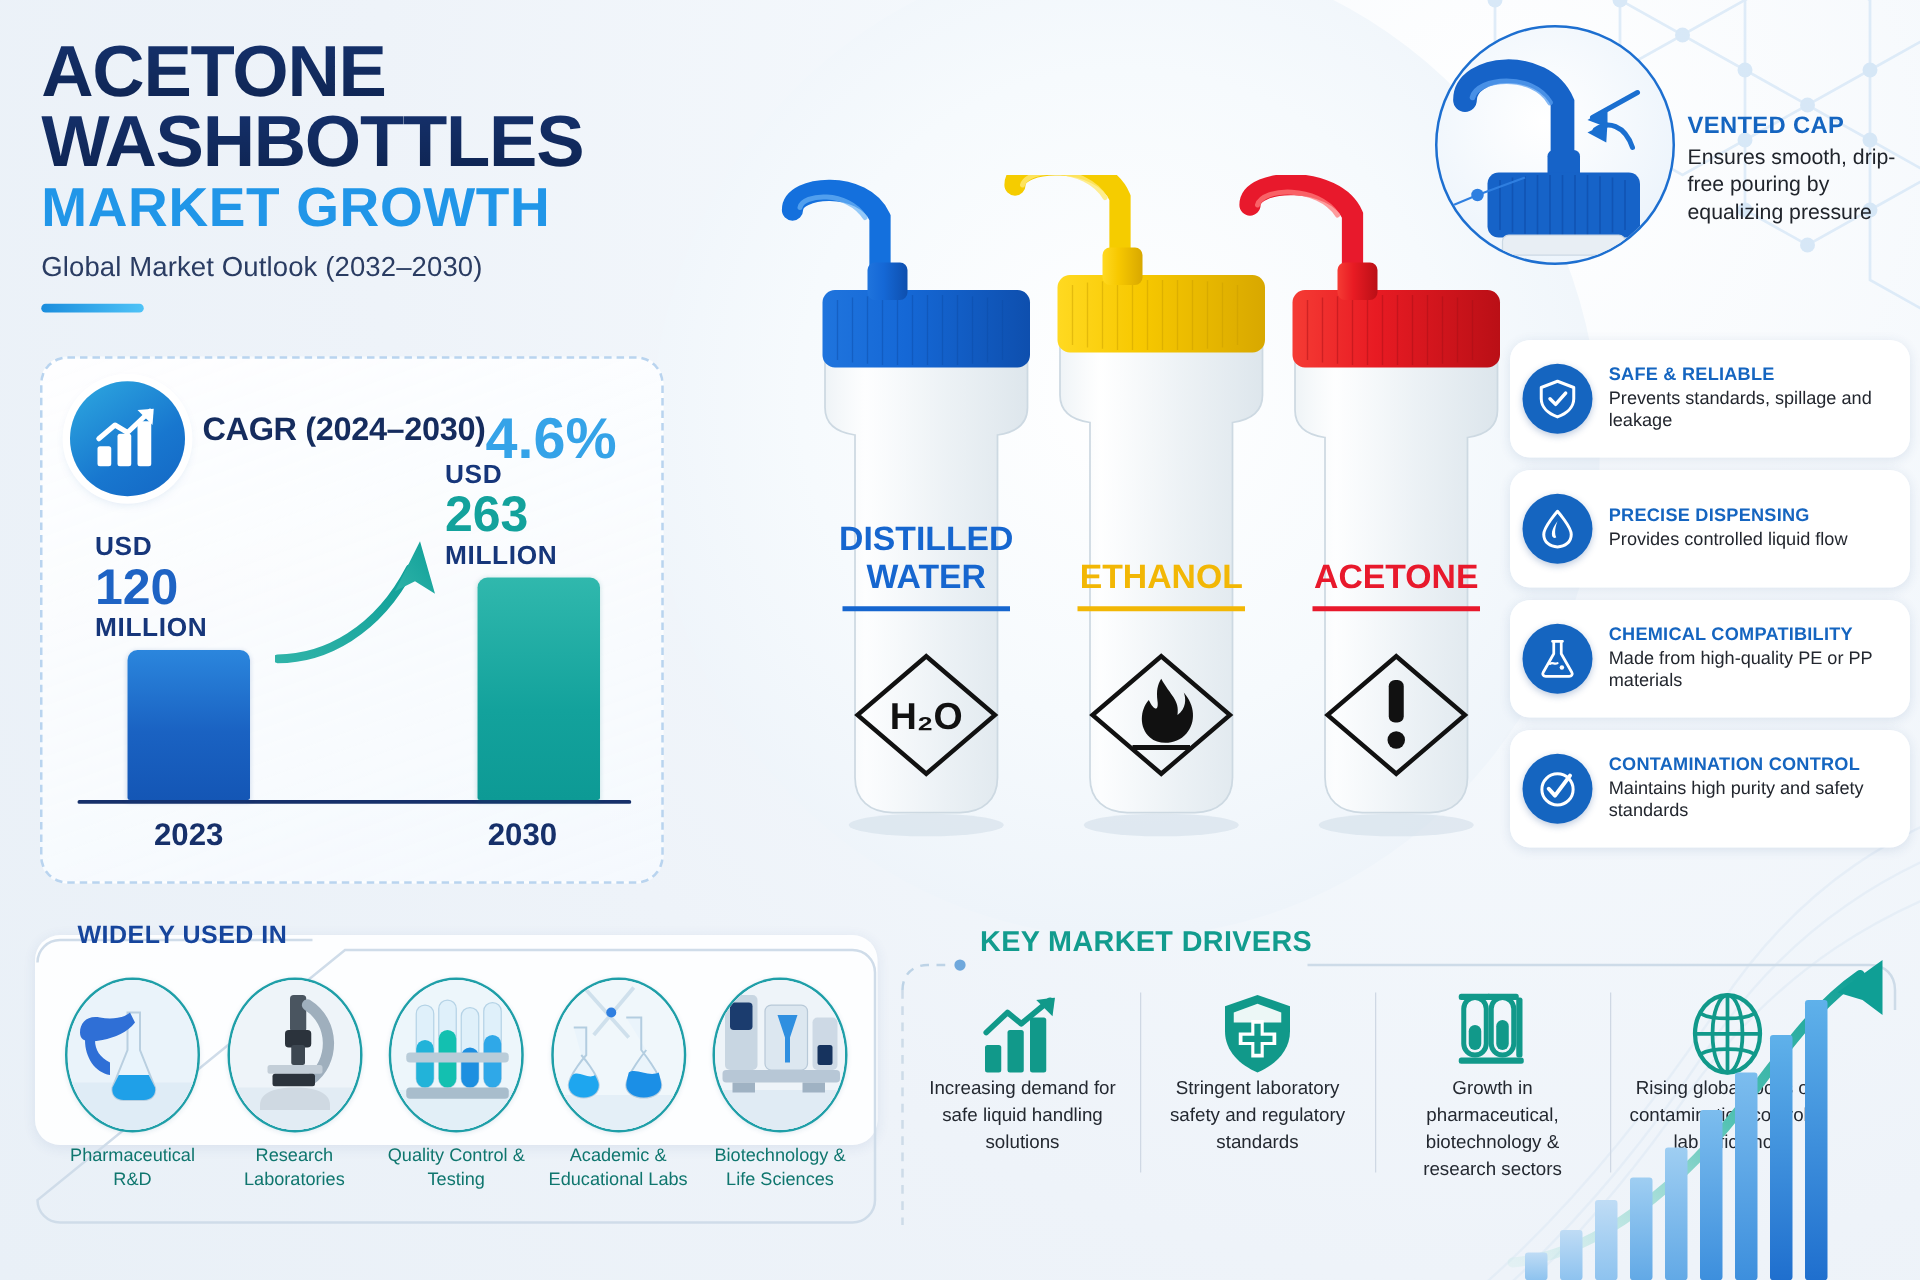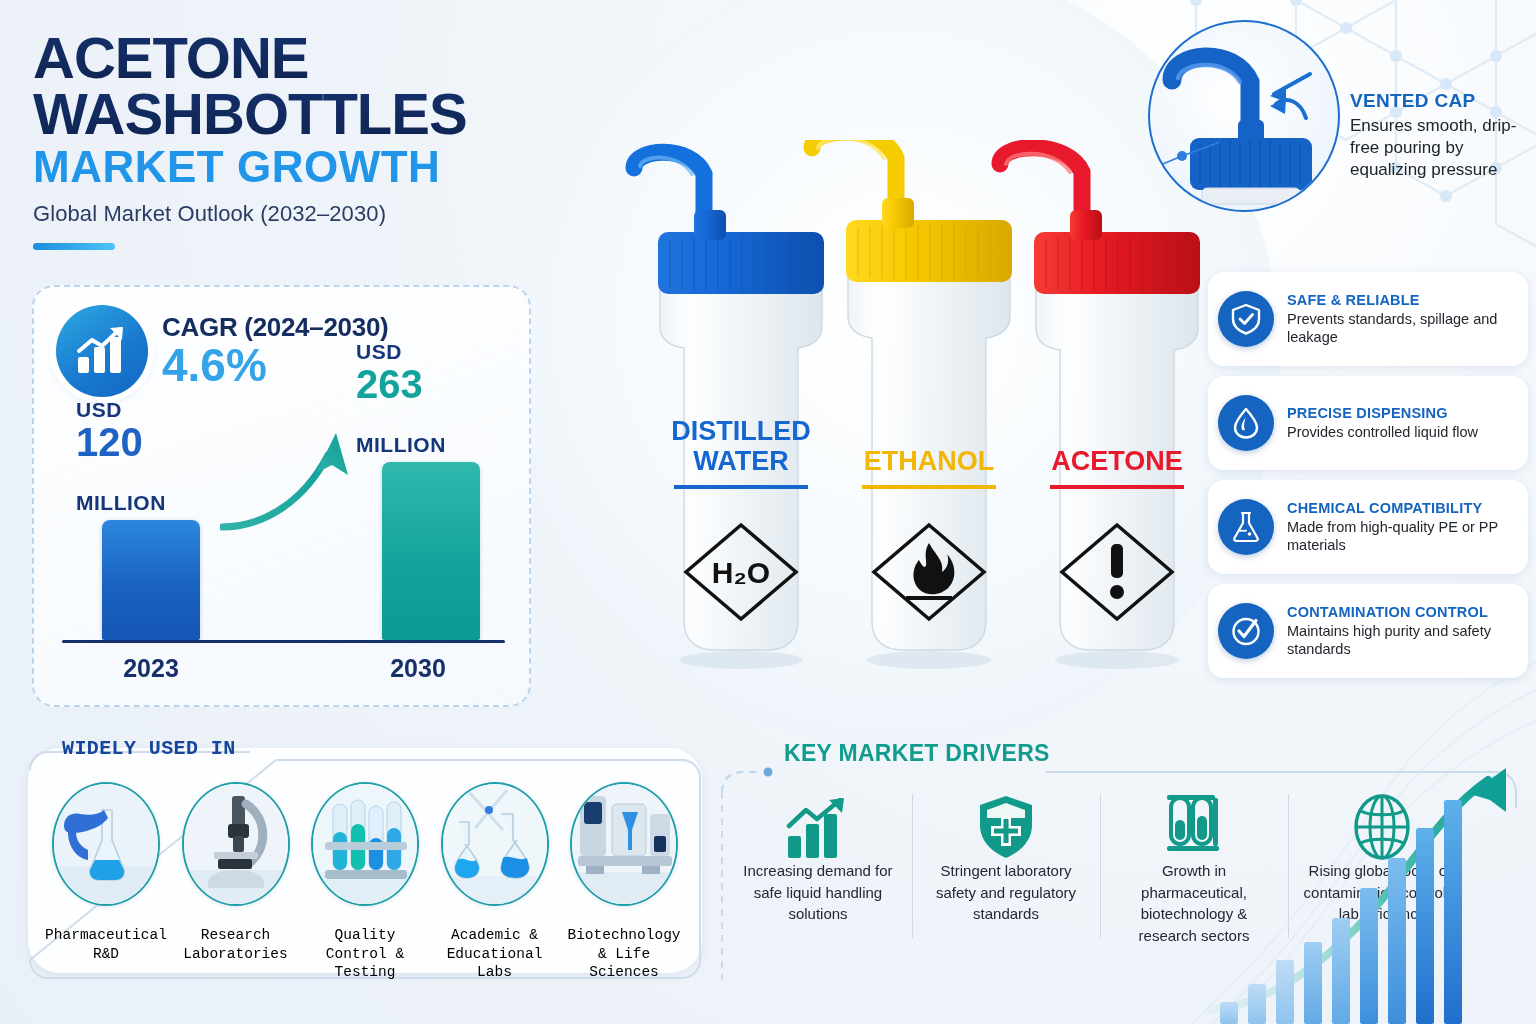--- a/index.html
+++ b/index.html
@@ -35,38 +35,38 @@
 
   
   .chart-panel{position:absolute;left:32px;top:285px;width:495px;height:418px;
     border:2px dashed #b9d4ef;border-radius:22px;
     background:linear-gradient(160deg,rgba(255,255,255,.92),rgba(247,251,255,.75));}
   .cagr-row{position:absolute;left:22px;top:18px;display:flex;align-items:center;gap:14px;}
   .cagr-badge{width:92px;height:92px;border-radius:50%;
     background:linear-gradient(145deg,#2ea9e0 0%,#1877cf 60%,#1467c4 100%);
     box-shadow:0 0 0 6px #ffffff, 0 3px 10px rgba(20,90,170,.28);
     display:flex;align-items:center;justify-content:center;}
-  .cagr-text{display:flex;flex-direction:column;}
+  .cagr-text{display:flex;}
   .cagr-label{font-size:26px;font-weight:bold;color:#152c5e;letter-spacing:-.3px;}
   .cagr-value{font-size:46px;font-weight:bold;color:#35a3e8;line-height:1.05;margin-top:-2px;}
 
   .plot{position:absolute;left:0;right:0;bottom:0;height:330px;}
   .axis{position:absolute;left:28px;right:24px;bottom:62px;height:3px;
     background:#16306a;border-radius:2px;}
   .bar{position:absolute;bottom:65px;border-radius:8px 8px 2px 2px;}
   .bar.b2023{left:68px;width:98px;height:120px;
     background:linear-gradient(180deg,#2b86dd 0%,#1a62c2 55%,#1456b5 100%);
     box-shadow:0 1px 4px rgba(20,70,150,.22);}
   .bar.b2030{left:348px;width:98px;height:178px;
     background:linear-gradient(180deg,#30b8ad 0%,#13a29c 60%,#0d9a95 100%);
     box-shadow:0 1px 4px rgba(10,120,115,.22);}
   .bar-cap{position:absolute;text-align:left;width:150px;}
   .bar-cap .usd{font-size:21px;font-weight:bold;letter-spacing:.5px;}
   .bar-cap .num{font-size:40px;font-weight:bold;line-height:1.02;}
-  .bar-cap .mil{font-size:21px;font-weight:bold;letter-spacing:.5px;margin-top:28px;}
+  .bar-cap .mil{font-size:21px;font-weight:bold;letter-spacing:.5px;}
   .cap2023{left:42px;bottom:190px;color:#16367a;}
   .cap2023 .num{color:#1e63c4;}
   .cap2030{left:322px;bottom:248px;color:#16367a;}
   .cap2030 .num{color:#13a29c;}
   .xlab{position:absolute;bottom:22px;font-size:25px;font-weight:bold;color:#16306a;text-align:center;width:120px;}
   .x2023{left:57px;}
   .x2030{left:324px;}
   .growth-arrow{position:absolute;left:186px;bottom:168px;width:160px;height:118px;}
 
   
@@ -85,32 +85,32 @@
     box-shadow:0 2px 9px rgba(30,70,130,.12);
     padding:10px 14px 10px 10px;margin-bottom:10px;min-height:74px;}
   .ficon{flex:0 0 auto;width:56px;height:56px;border-radius:50%;background:#1565c0;
     display:flex;align-items:center;justify-content:center;
     box-shadow:0 2px 6px rgba(20,70,140,.28);}
   .ftxt{flex:1 1 auto;}
   .ftitle{font-size:14.5px;font-weight:bold;color:#1565c0;letter-spacing:.2px;line-height:1.2;}
   .fdesc{font-size:14.5px;color:#22262e;line-height:1.26;margin-top:1px;}
 
   
-  .widely{position:absolute;left:28px;top:748px;width:674px;height:225px;
-    background:rgba(255,255,255,.88);border-radius:32px;
-    box-shadow:0 2px 10px rgba(40,80,140,.09);font-family:Liberation Mono, monospace;}
+  .widely{position:absolute;left:28px;top:748px;width:674px;height:168px;
+    background:rgba(255,255,255,.88);border-radius:20px;
+    box-shadow:0 2px 10px rgba(40,80,140,.09);}
   .widely-frame{position:absolute;inset:0;}
   .widely-title{position:absolute;left:28px;top:-11px;font-size:20px;font-weight:bold;
     color:#16459c;letter-spacing:.4px;background:transparent;padding:0 6px;}
   .use-row{position:absolute;left:16px;right:16px;top:34px;display:flex;justify-content:space-between;}
   .use-item{width:124px;text-align:center;}
   .use-circle{width:104px;height:120px;margin:0 auto;border-radius:50%;
     border:2px solid #1f9fa8;overflow:hidden;position:relative;
     background:#eef6fb;box-shadow:0 1px 4px rgba(30,90,130,.12);}
-  .use-label{margin-top:20px;font-size:14.5px;color:#000000;line-height:1.28;}
+  .use-label{margin-top:10px;font-size:14.5px;color:#0f766e;line-height:1.28;}
 
   
   .drivers{position:absolute;left:716px;top:752px;width:806px;height:228px;}
   .drivers-frame{position:absolute;inset:0;}
   .drivers-title{position:absolute;left:68px;top:-12px;font-size:23px;font-weight:bold;
     color:#129c8e;letter-spacing:.3px;}
   .driver-row{position:absolute;left:8px;top:36px;display:flex;}
   .driver{width:168px;padding:0 10px;text-align:center;position:relative;}
   .driver + .driver::before{content:"";position:absolute;left:0;top:6px;bottom:8px;width:1px;
     background:#cfd8e4;}

